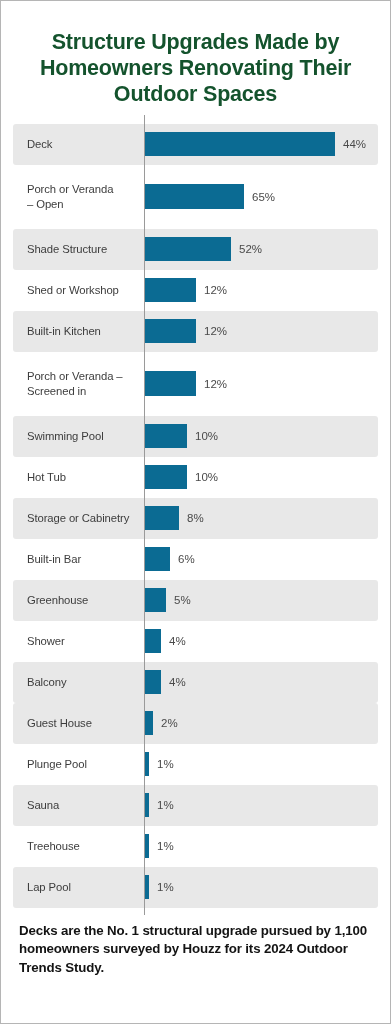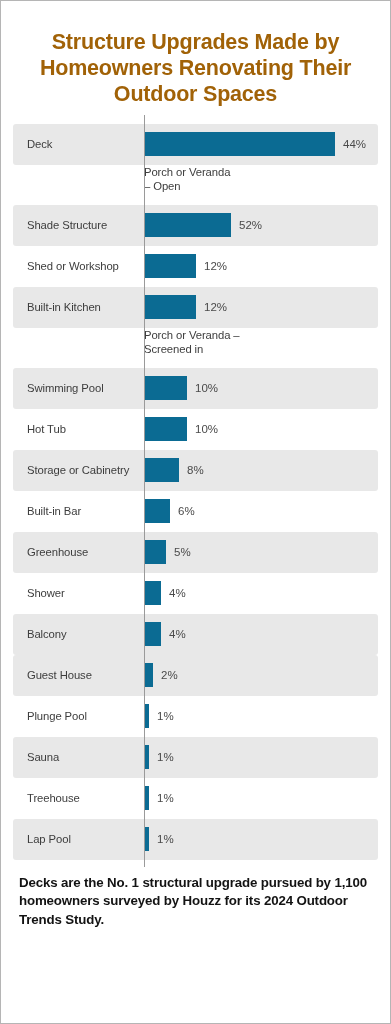--- a/index.html
+++ b/index.html
@@ -26,21 +26,21 @@
 
   
   #title {
     margin: 0;
     padding: 28px 18px 6px 18px;
     text-align: center;
     font-size: 21.5px;
     line-height: 1.22;
     font-weight: 700;
     letter-spacing: -0.2px;
-    color: #a16207;
+    color: #14532d;
     font-family: "Liberation Sans", sans-serif;
   }
 
   
   #chart {
     position: relative;
     margin: 10px 12px 0 12px;
     padding: 0;
   }
 
@@ -56,21 +56,21 @@
   }
 
   .row {
     position: relative;
     display: flex;
     align-items: center;
     box-sizing: border-box;
     height: 41px;
     border-radius: 3px;
   }
-  .row.two-line { height: 40px; flex-direction: column; }
+  .row.two-line { height: 64px; }
   .row.shaded { background: #e8e8e8; }
 
   .row-label {
     box-sizing: border-box;
     width: 131px;
     flex: 0 0 131px;
     padding-left: 14px;
     padding-right: 6px;
     font-size: 11.3px;
     line-height: 1.28;

